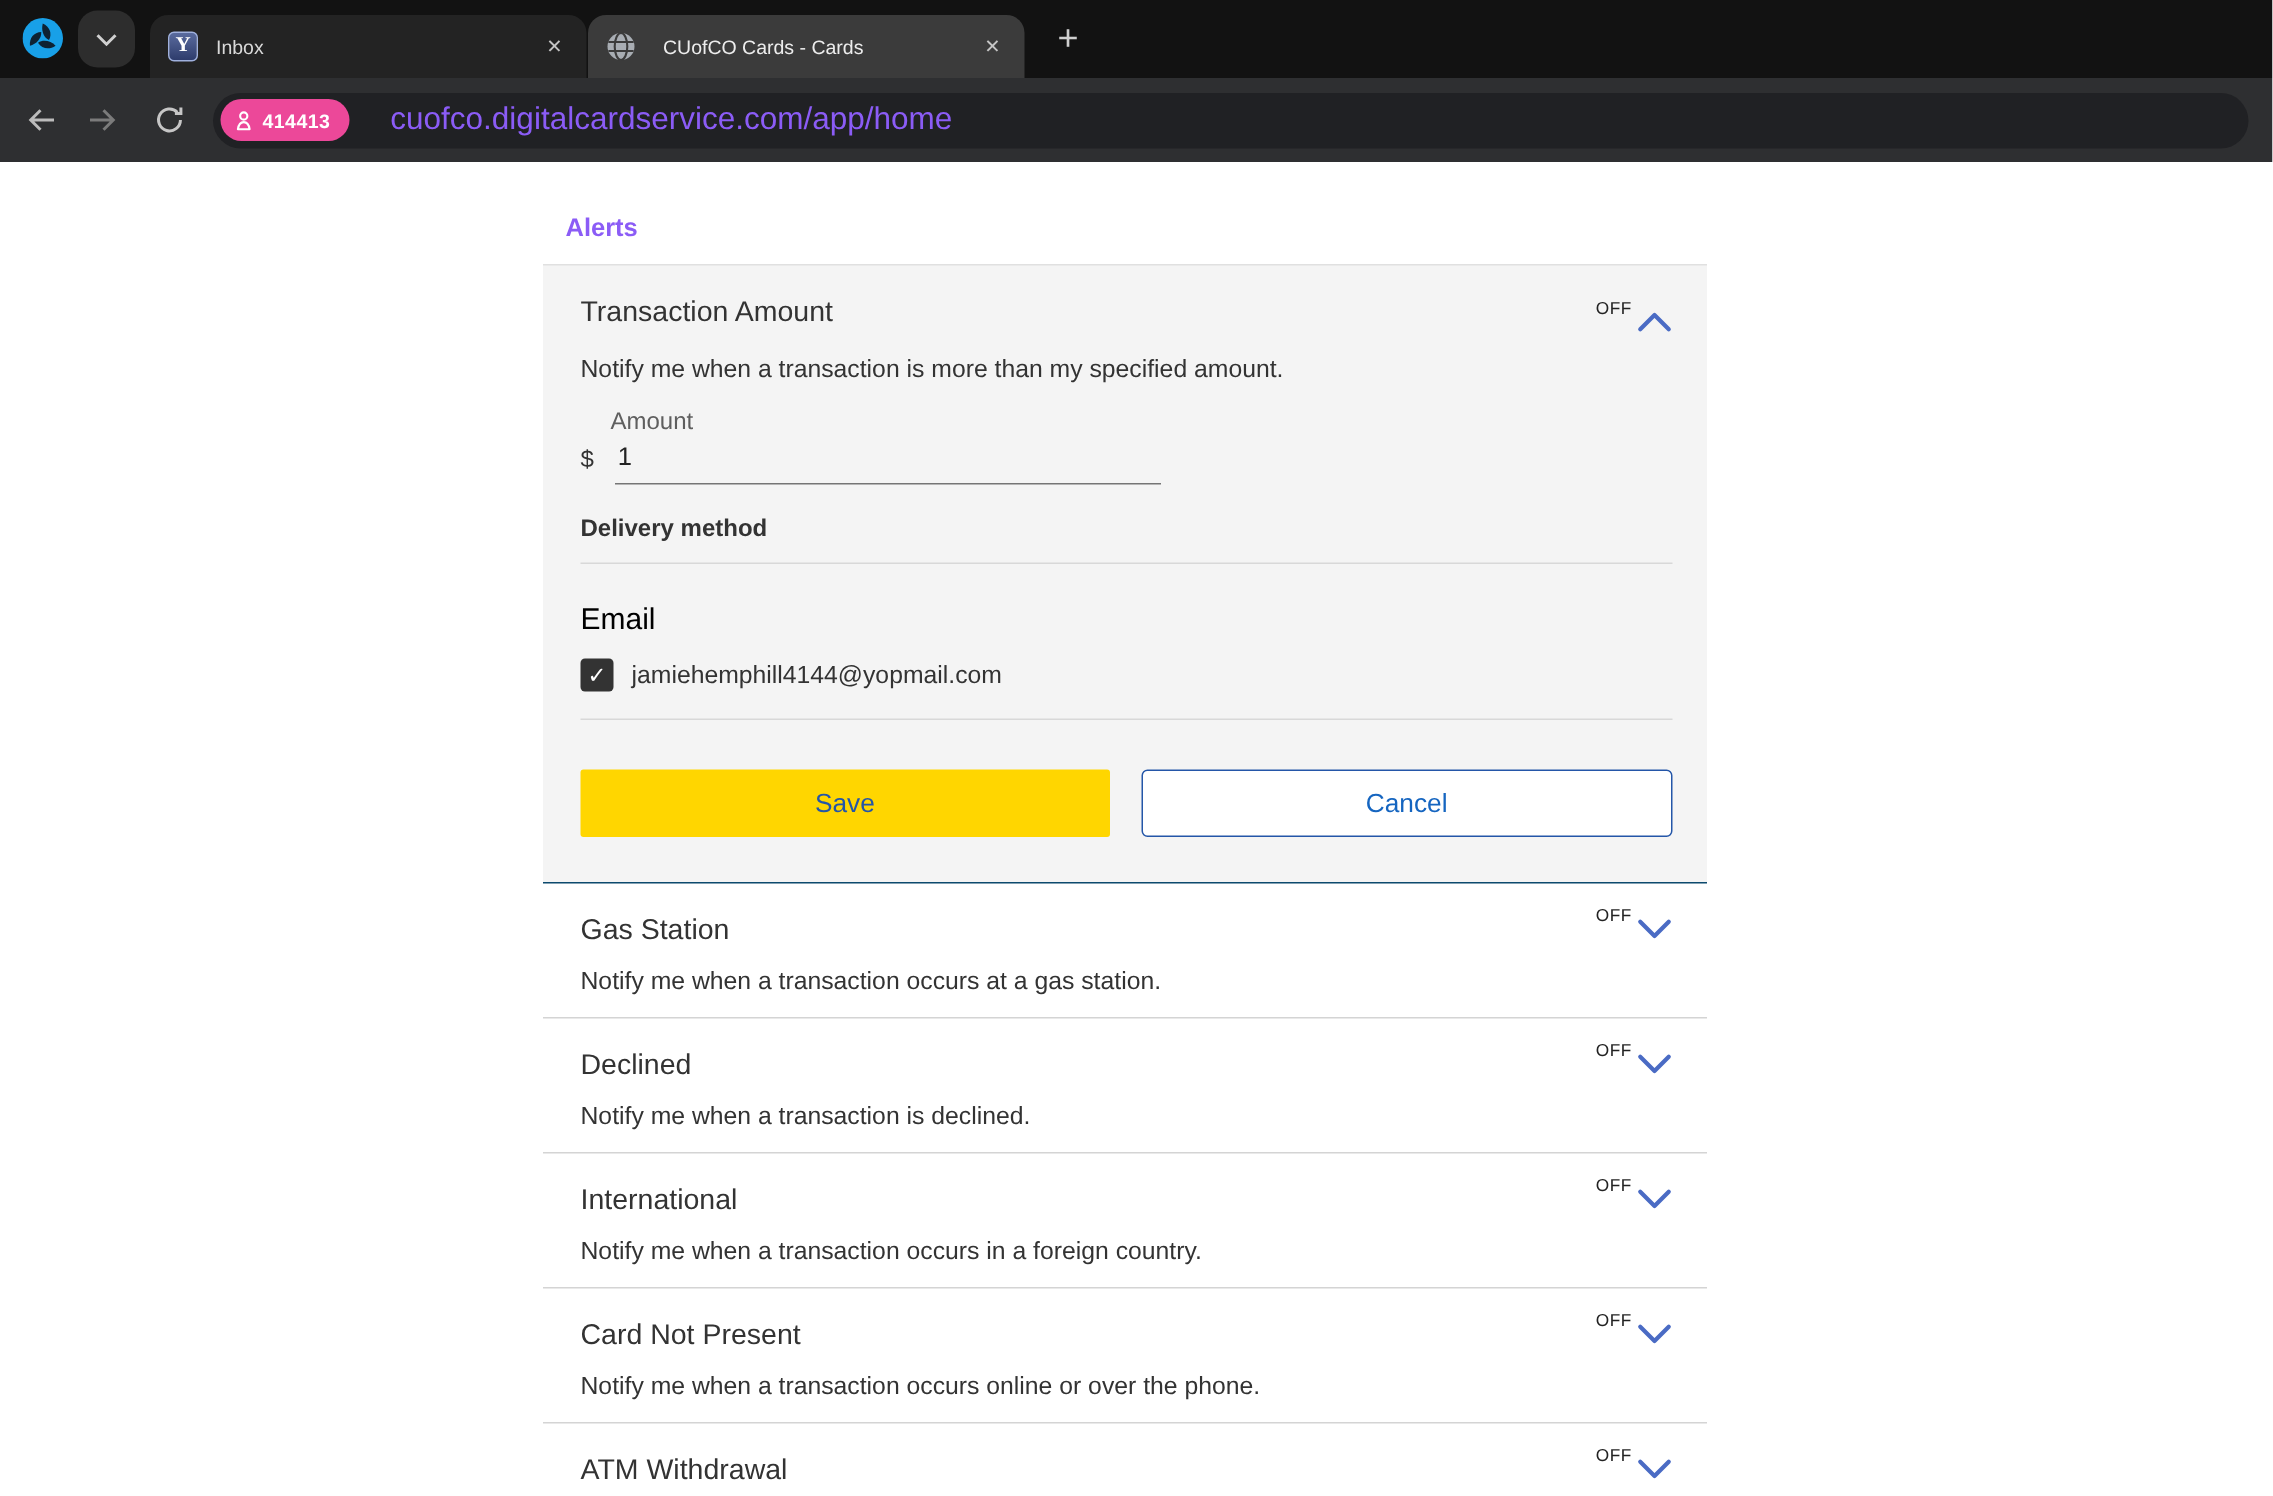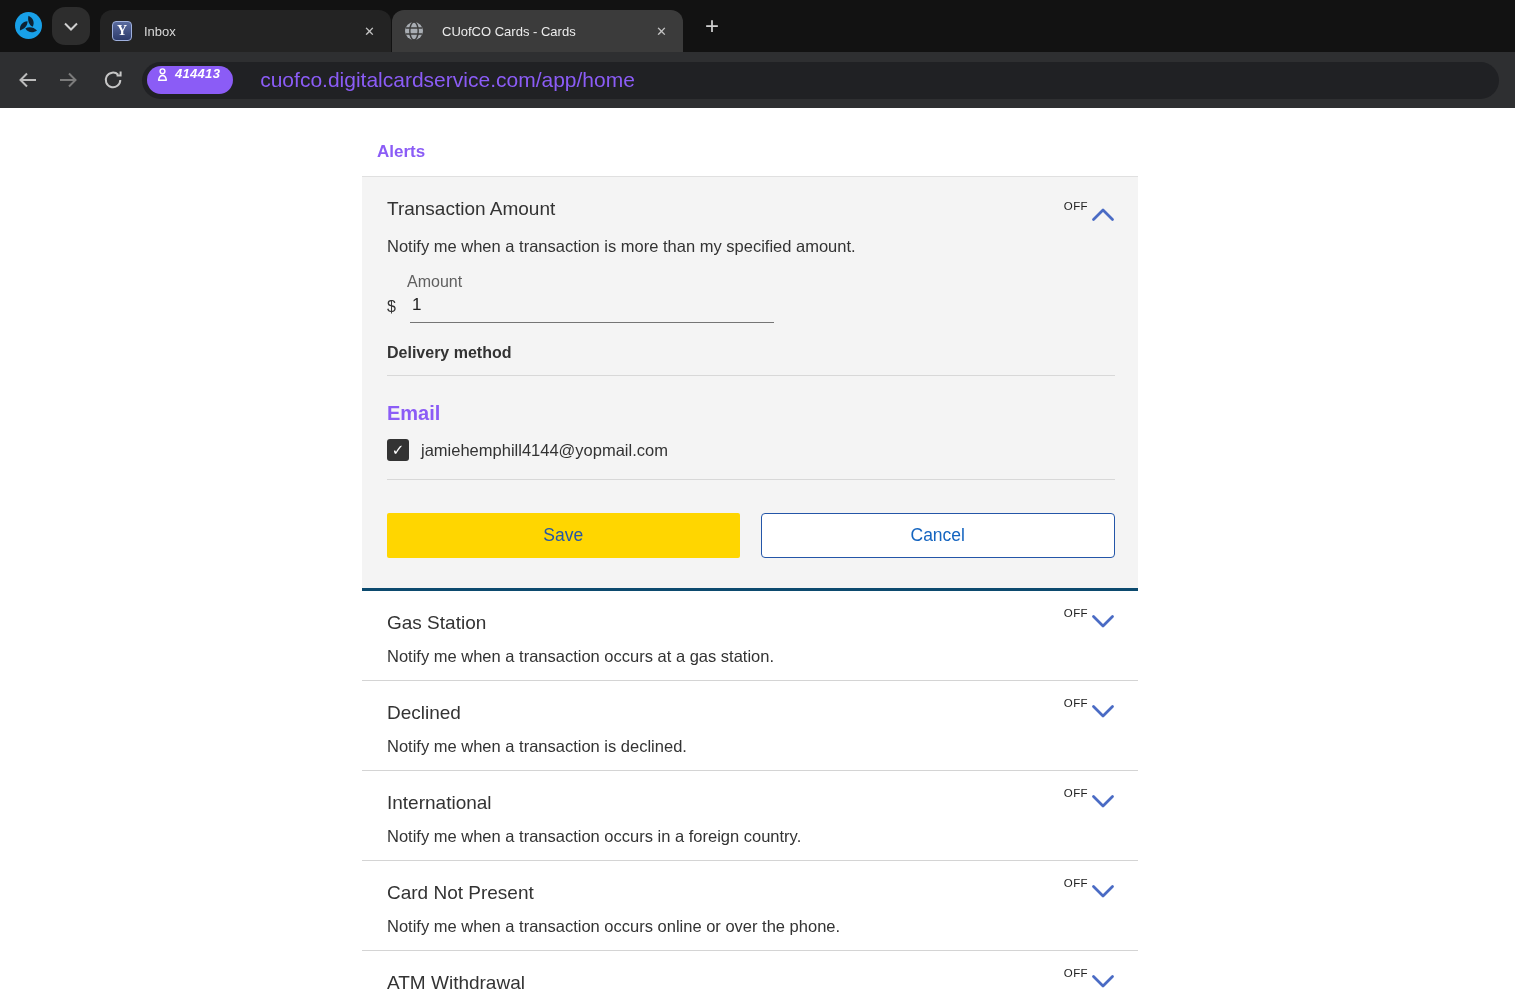--- a/index.html
+++ b/index.html
@@ -27,53 +27,53 @@
   .new-tab-btn { position:absolute; left:698px; top:13px; width:28px; height:28px;
         color:#cfcfcf; font-size:24px; font-weight:300; line-height:26px;
         text-align:center; border-radius:6px; }
 
   .toolbar { position:relative; height:56px; background:#2e2f31;
              display:flex; align-items:center; }
   .nav-icon { width:24px; height:24px; margin-left:16px; flex:0 0 auto; }
   .nav-icon.reload { margin-left:21px; }
   .url-pill { flex:1; height:37px; margin:0 16px 0 17px; border-radius:19px;
               background:#202124; display:flex; align-items:center; padding:0 14px 0 5px; }
-  .profile-badge { height:28px; border-radius:14px; background:#8b5cf6;
-              display:flex; align-items:flex-start; padding:0 13px 0 7px;font-style:italic; }
+  .profile-badge { height:28px; border-radius:14px; background:#ec4899;
+              display:flex; align-items:center; padding:0 13px 0 7px; }
   .profile-badge-text { color:#fff; font-size:13px; font-weight:bold;
               letter-spacing:.3px; margin-left:4px; }
   .url-text { color:#8b5cf6; font-size:21px; margin-left:27px; white-space:nowrap; }
 
   
   .content { background:#fff; height:889px; }
   .container { width:776px; margin-left:362px; }
   .alerts-link { display:inline-block; margin:34px 0 0 15px; font-size:17px;
                  color:#8b5cf6; text-decoration:none; cursor:pointer;font-weight:bold; }
 
   .panel { margin-top:14px; background:#f4f4f4; border-top:1px solid #e0e0e0;
-           border-bottom:3px solid #0c4a6e; padding:0 23px 30px 25px; }
+           border-bottom:1px solid #0c4a6e; padding:0 23px 30px 25px; }
   .panel-header { padding-top:21px; display:flex; justify-content:space-between;
                   align-items:flex-start; }
   .alert-title { font-size:19px; font-weight:400; color:#333; }
   .toggle { display:flex; align-items:flex-start; cursor:pointer; }
   .toggle-state { font-size:11.5px; color:#222; letter-spacing:.4px; margin-top:2px; }
   .toggle svg { margin-left:3px; margin-top:9px; }
   .alert-desc { margin-top:15px; font-size:16.5px; color:#333; }
 
   .amount-label { display:block; margin:17px 0 0 20px; font-size:16px; color:#5f5f5f; }
   .amount-row { display:flex; align-items:flex-end; }
   .currency { font-size:16px; color:#333; padding-bottom:7px; }
   .amount-input { margin-left:14px; width:364px; background:transparent; border:none;
                   border-bottom:1px solid #757575; font-size:17px; color:#222;
                   padding:4px 0 7px 2px; outline:none;
                   font-family:"Liberation Sans","DejaVu Sans",sans-serif; }
 
   .delivery-label { margin-top:21px; font-size:16px; font-weight:700; color:#333; }
   .divider { margin-top:13px; border-top:1px solid #d8d8d8; }
-  .email-heading { margin-top:26px; font-size:20px; font-weight:700; color:#8b5cf6; }
+  .email-heading { margin-top:26px; font-size:20px; font-weight:400; color:#000000; }
   .checkbox-row { margin-top:14px; display:flex; align-items:center; }
   .checkbox { width:22px; height:22px; background:#333; border-radius:3px; color:#fff;
               font-size:15px; display:flex; align-items:center; justify-content:center;
               cursor:pointer; }
   .checkbox-label { margin-left:12px; font-size:16.5px; color:#333; }
   .divider-2 { margin-top:18px; border-top:1px solid #d8d8d8; }
 
   .btn-row { margin-top:33px; display:flex; gap:21px; }
   .btn { flex:1; height:45px; font-size:17.5px; cursor:pointer;
          font-family:"Liberation Sans","DejaVu Sans",sans-serif; }

